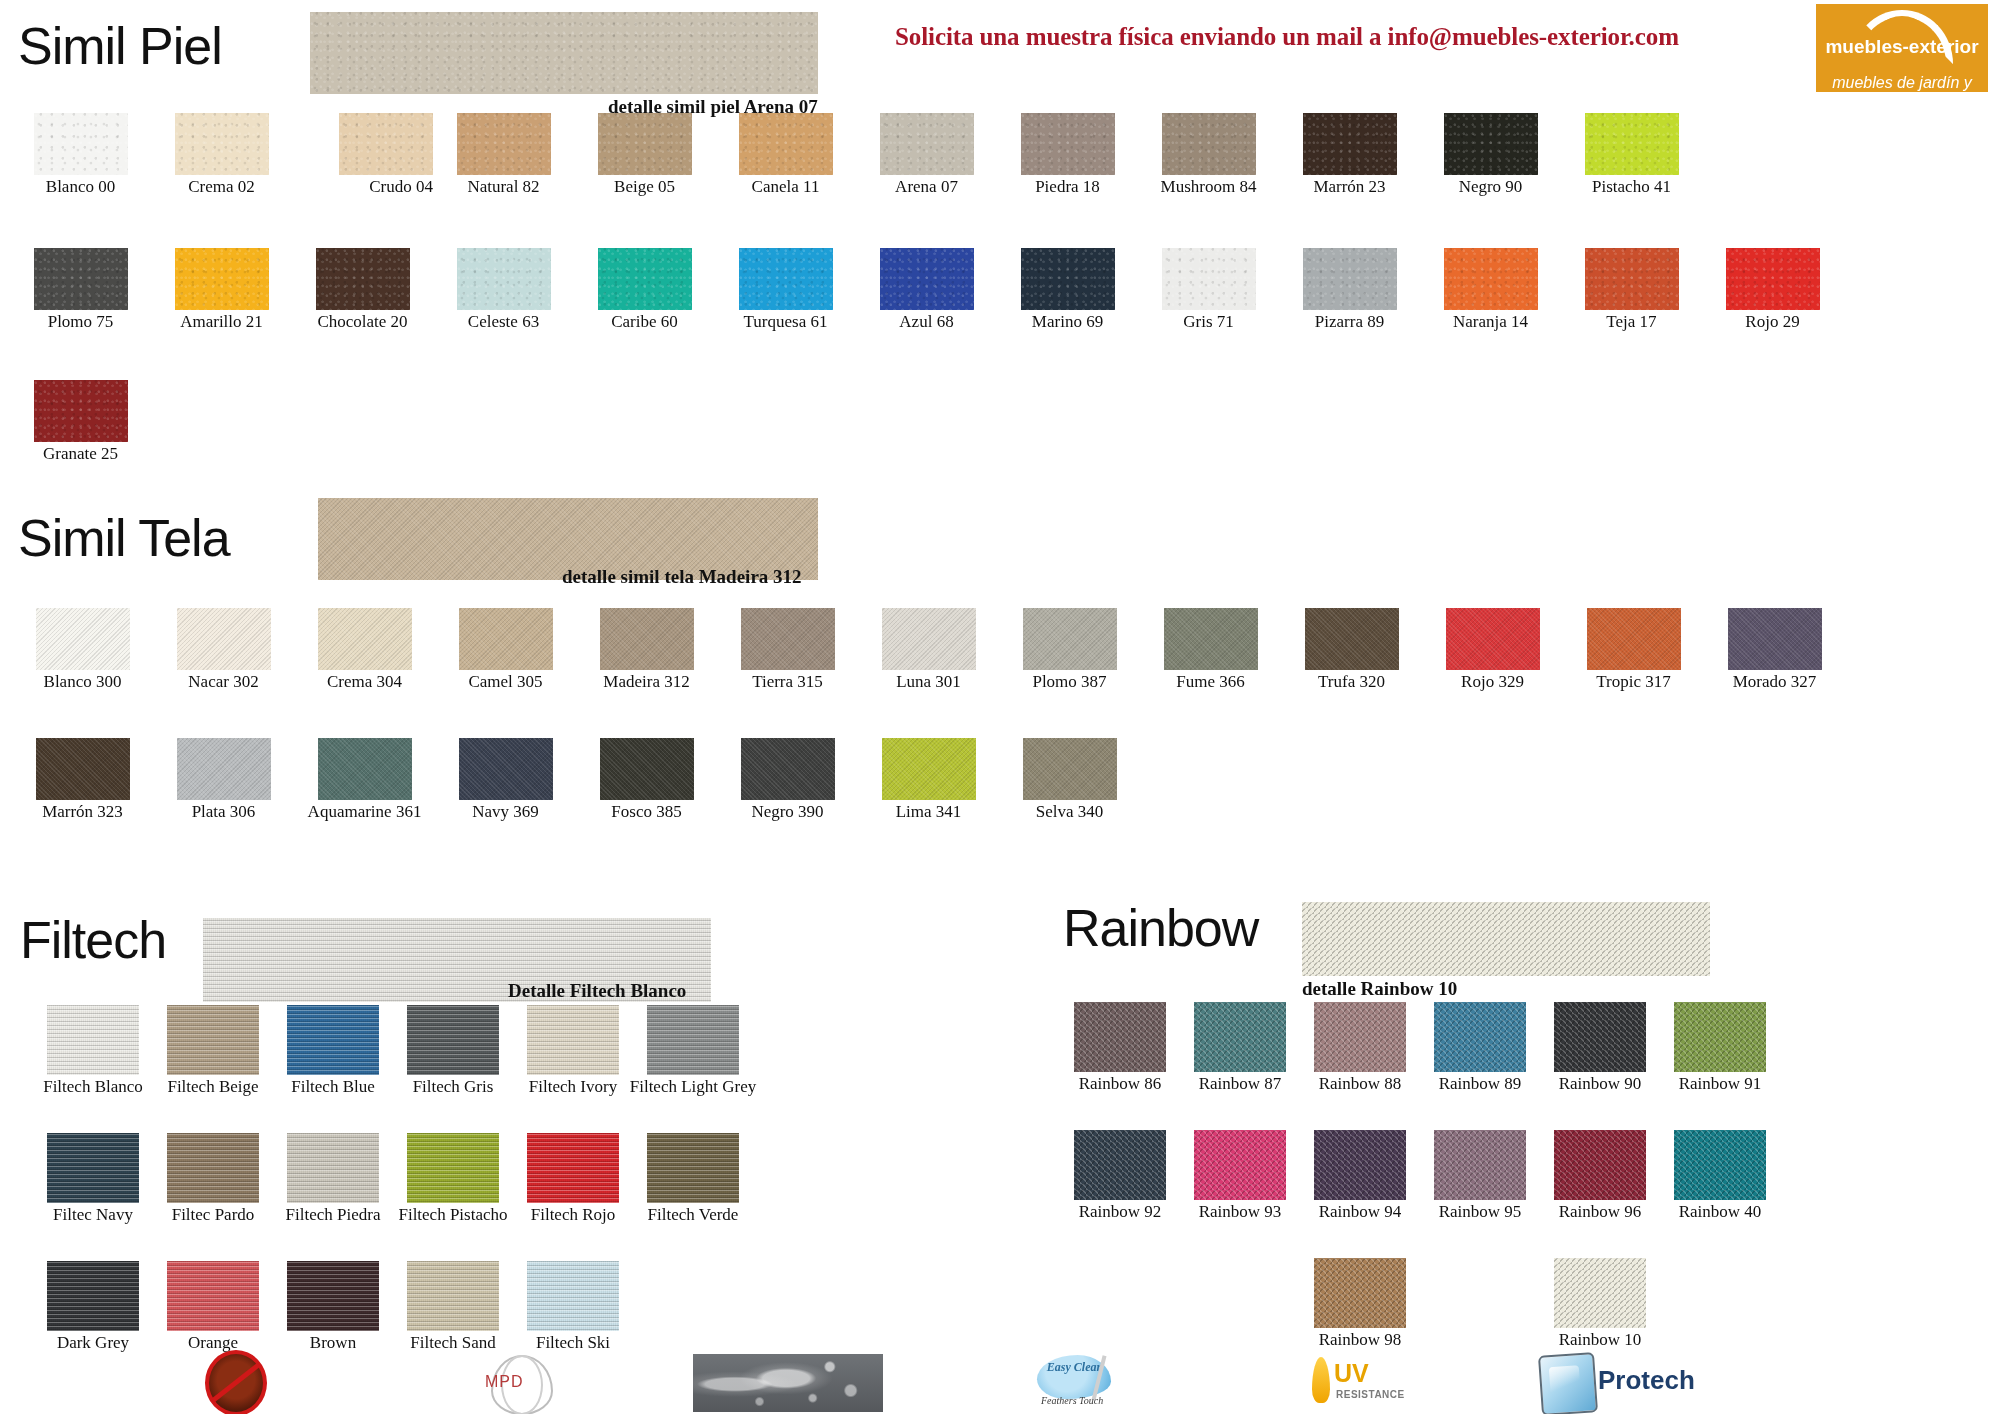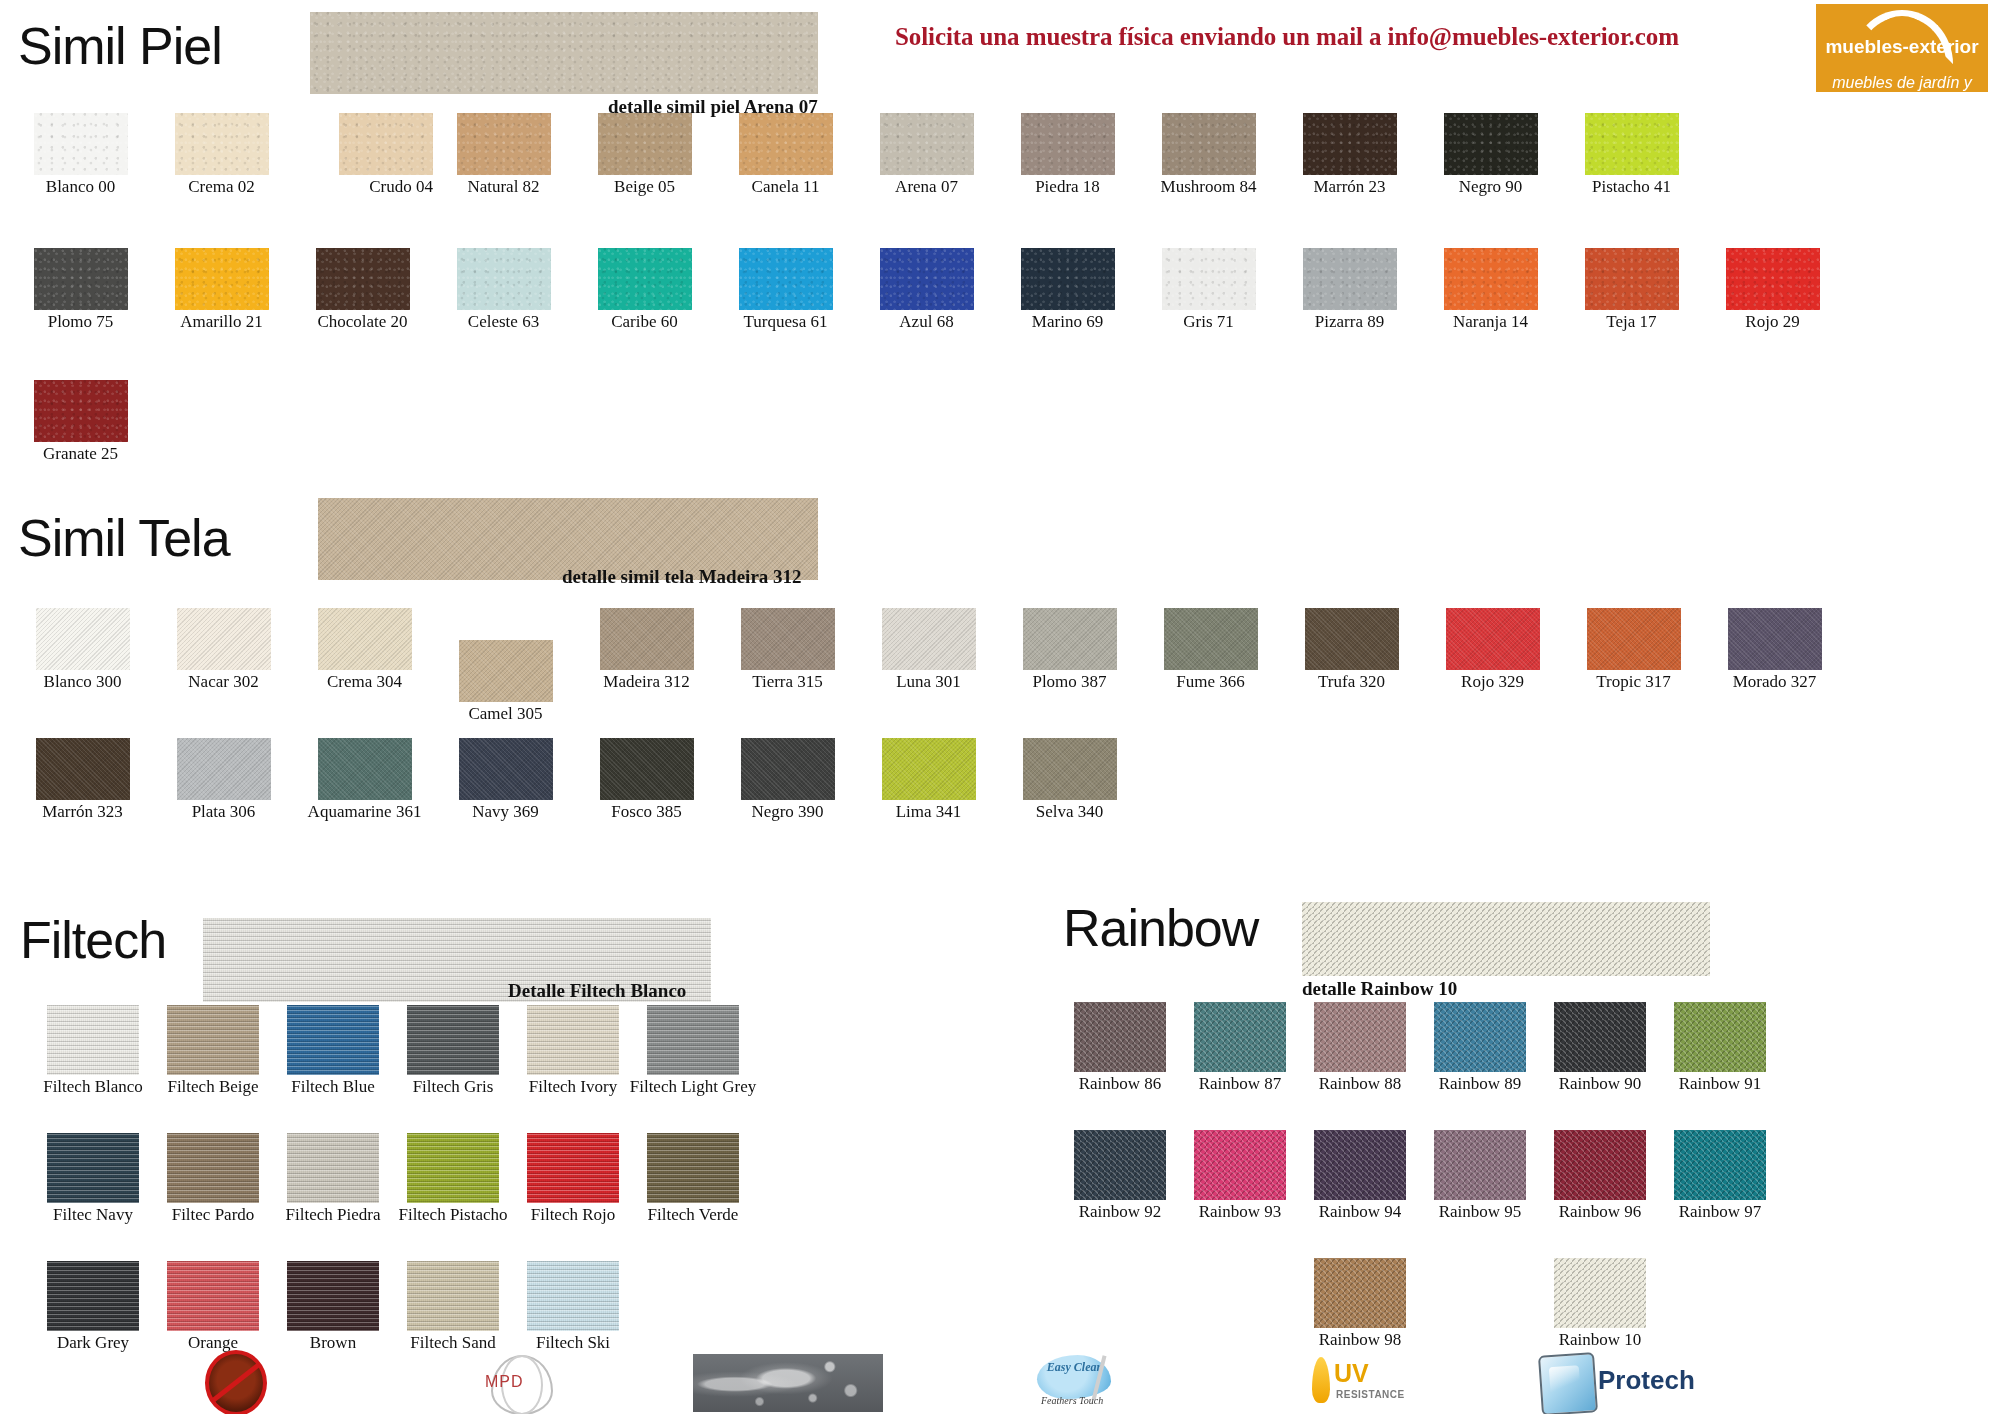--- a/index.html
+++ b/index.html
@@ -363,21 +363,21 @@
           <div class="swatch-label">Blanco 300</div>
         </div>
         <div class="swatch" style="width: 141px;">
           <div class="chip weave" style="width: 94px; height: 62px; background-color: rgb(243, 236, 224);"></div>
           <div class="swatch-label">Nacar 302</div>
         </div>
         <div class="swatch" style="width: 141px;">
           <div class="chip weave" style="width: 94px; height: 62px; background-color: rgb(231, 220, 196);"></div>
           <div class="swatch-label">Crema 304</div>
         </div>
-        <div class="swatch" style="width: 141px; margin-top: 32px;">
+        <div class="swatch" style="width: 141px;">
           <div class="chip weave" style="width: 94px; height: 62px; background-color: rgb(198, 178, 148);"></div>
           <div class="swatch-label">Camel 305</div>
         </div>
         <div class="swatch" style="width: 141px;">
           <div class="chip weave" style="width: 94px; height: 62px; background-color: rgb(168, 150, 128);"></div>
           <div class="swatch-label">Madeira 312</div>
         </div>
         <div class="swatch" style="width: 141px;">
           <div class="chip weave" style="width: 94px; height: 62px; background-color: rgb(155, 139, 124);"></div>
           <div class="swatch-label">Tierra 315</div>
@@ -561,21 +561,21 @@
         <div class="swatch" style="width: 120px;">
           <div class="chip knit" style="width: 92px; height: 70px; background-color: rgb(138, 111, 126);"></div>
           <div class="swatch-label">Rainbow 95</div>
         </div>
         <div class="swatch" style="width: 120px;">
           <div class="chip knit" style="width: 92px; height: 70px; background-color: rgb(138, 38, 57);"></div>
           <div class="swatch-label">Rainbow 96</div>
         </div>
         <div class="swatch" style="width: 120px;">
           <div class="chip knit" style="width: 92px; height: 70px; background-color: rgb(21, 123, 134);"></div>
-          <div class="swatch-label">Rainbow 97</div>
+          <div class="swatch-label">Rainbow 40</div>
         </div>
       </div>
       <div class="swatch-row" style="left: 1060px; top: 1258px;">
         <div class="swatch" style="width: 120px; margin-left: 240px;">
           <div class="chip knit" style="width: 92px; height: 70px; background-color: rgb(168, 127, 86);"></div>
           <div class="swatch-label">Rainbow 98</div>
         </div>
         <div class="swatch" style="width: 120px; margin-left: 120px;">
           <div class="chip knit" style="width: 92px; height: 70px; background-color: rgb(236, 234, 221);"></div>
           <div class="swatch-label">Rainbow 10</div>

